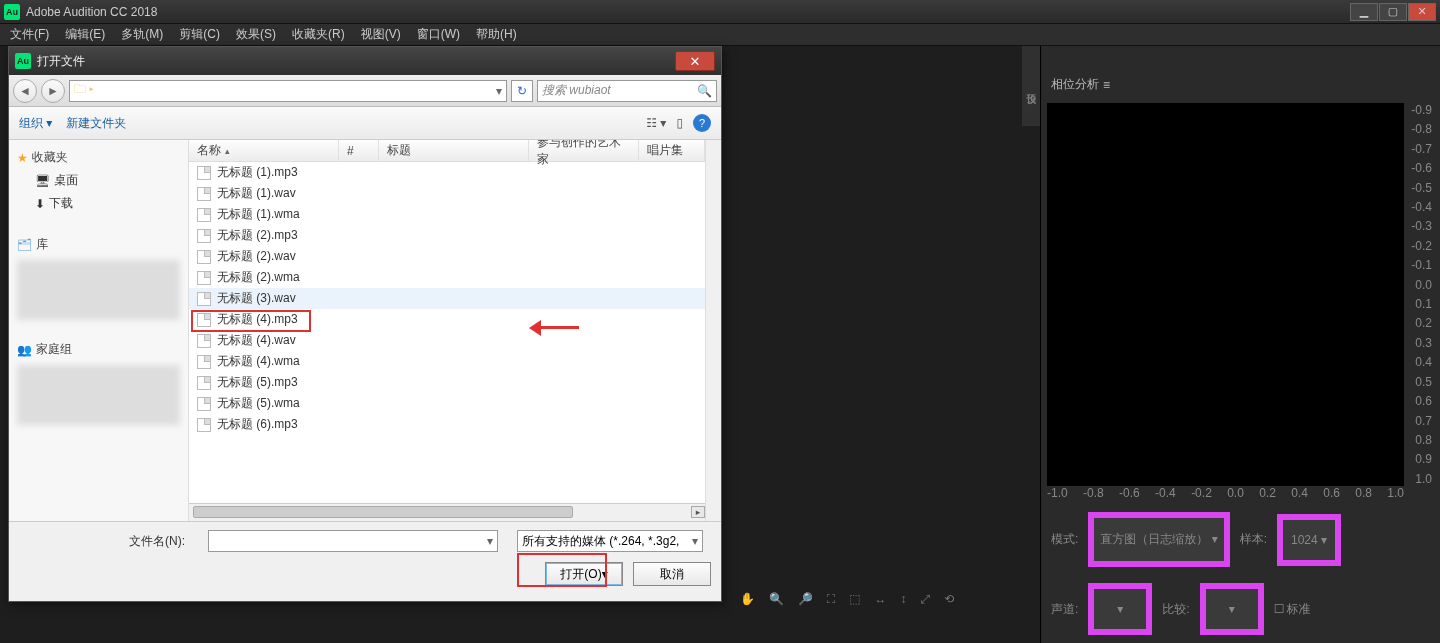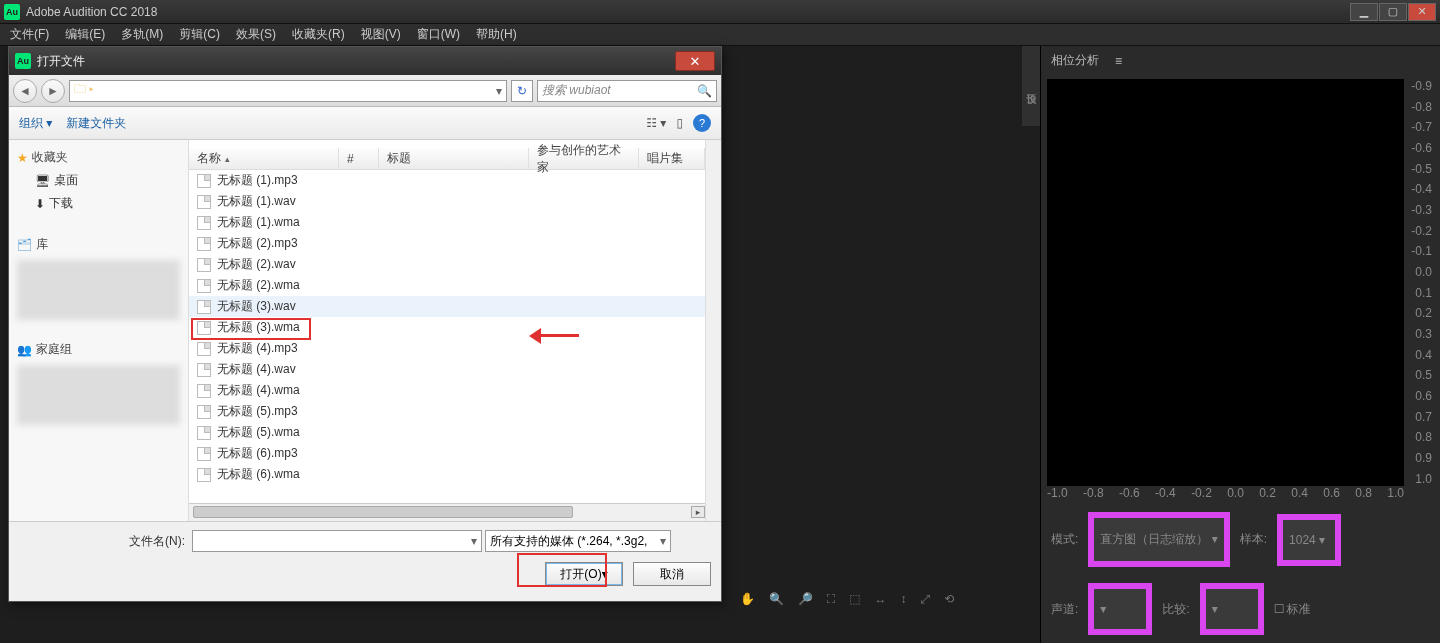--- a/index.html
+++ b/index.html
@@ -14,27 +14,27 @@
 
 
 .menubar { height: 22px; background: #2e2e2e; display: flex; align-items: center; padding: 0 2px; color: #ccc; border-bottom: 1px solid #111; }
 .menubar .menu-item { padding: 2px 8px; cursor: pointer; }
 
 
 .main-dark { position: absolute; top: 46px; left: 0; right: 0; bottom: 0; background: #1e1e1e; }
 
 
 .phase-panel { position: absolute; top: 46px; right: 0; width: 400px; bottom: 0; background: #2a2a2a; border-left: 1px solid #000; display: flex; flex-direction: column; }
-.phase-header { padding: 6px 10px; color: #bbb; display: flex; align-items: center; gap: 16px; }
+.phase-header { padding: 6px 10px; color: #bbb; display: flex; align-items: center; gap: 4px; margin-top: 24px; }
 .phase-body { flex: 1; display: flex; position: relative; margin: 4px 6px 0 6px; }
 .phase-chart { flex: 1; background: #000; position: relative; }
 .phase-yaxis { width: 30px; display: flex; flex-direction: column; justify-content: space-between; color: #888; font-size: 10px; padding: 0 2px; }
 .phase-yaxis span { text-align: right; }
 .phase-xaxis { height: 18px; display: flex; justify-content: space-between; color: #888; font-size: 10px; margin: 0 36px 0 6px; }
-.phase-controls { padding: 8px 10px; display: flex; gap: 10px; align-items: center; color: #888; flex-wrap: wrap; }
+.phase-controls { padding: 8px 10px; display: flex; gap: 10px; align-items: center; color: #888; flex-wrap: wrap; text-align: center; }
 .phase-controls .sel { background: #3a3a3a; padding: 13px 6px; border: 6px solid #d946ef; min-width: 64px; display: inline-block; }
 .phase-controls .chk { display: flex; align-items: center; gap: 2px; }
 
 
 .dark-strip { position: absolute; left: 1022px; top: 46px; width: 18px; height: 80px; background: #303030; color: #888; writing-mode: vertical-rl; display: flex; align-items: center; justify-content: center; font-size: 10px; }
 
 
 .dark-tools { position: absolute; left: 740px; top: 592px; display: flex; gap: 14px; color: #777; font-size: 14px; }
 
 
@@ -56,21 +56,21 @@
 .dlg-side { width: 180px; background: #f7f7f7; border-right: 1px solid #ddd; padding: 6px 8px; color: #333; overflow:hidden; }
 .dlg-side .group { margin-bottom: 18px; }
 .dlg-side .group-title { display: flex; align-items: center; gap: 4px; padding: 3px 0; color: #444; }
 .dlg-side .sub { padding: 3px 0 3px 18px; display:flex; align-items:center; gap:4px; }
 .icon-star { color: #f5a623; }
 .icon-folder { color: #f0c060; }
 .icon-lib { color: #5aa0d8; }
 .icon-home { color: #5aa0d8; }
 .blur { filter: blur(3px); background: #ddd; height: 60px; margin-top: 4px;}
 .dlg-list { flex:1; display:flex; flex-direction:column; }
-.list-header { height: 22px; background: linear-gradient(#fdfdfd,#ececec); border-bottom: 1px solid #ddd; display:flex; align-items:center; color:#444;margin-top:8px; }
+.list-header { height: 22px; background: linear-gradient(#fdfdfd,#ececec); border-bottom: 1px solid #ddd; display:flex; align-items:center; color:#444; }
 .list-header .col { padding: 0 8px; border-right: 1px solid #e0e0e0; height:100%; display:flex; align-items:center; }
 .col-name { width: 150px; }
 .col-num { width: 40px; }
 .col-title { width: 150px; }
 .col-artist { width: 110px; }
 .col-album { flex:1; }
 .list-rows { flex:1; overflow:hidden; position:relative; }
 .row { height: 21px; display:flex; align-items:center; padding-left: 8px; gap:6px; color:#333; }
 .row .ficon { width:14px; height:14px; border:1px solid #bbb; background:#fff; position:relative; }
 .row .ficon::after { content:""; position:absolute; top:0; right:0; width:5px; height:5px; background:#ddd; border-left:1px solid #bbb; border-bottom:1px solid #bbb; }
@@ -78,21 +78,21 @@
 .red-box { position:absolute; border: 2px solid #e03030; pointer-events:none; }
 .red-box.file { left: 2px; top: 148px; width: 120px; height: 22px; }
 .arrow-red { position:absolute; left: 340px; top: 156px; width: 50px; height: 20px; }
 .arrow-red::before { content:""; position:absolute; right:0; top:8px; width:38px; height:3px; background:#e03030; }
 .arrow-red::after { content:""; position:absolute; left:0; top:2px; border-right: 12px solid #e03030; border-top:8px solid transparent; border-bottom:8px solid transparent;}
 .list-scroll { height: 18px; background: #f0f0f0; border-top:1px solid #ccc; position:relative; }
 .list-scroll .thumb { position:absolute; left:4px; top:2px; height:12px; width:380px; background: #cdcdcd; border:1px solid #aaa; border-radius:2px;}
 .list-scroll .arr { position:absolute; top:2px; width:14px; height:12px; background:#e8e8e8; border:1px solid #aaa; display:flex; align-items:center; justify-content:center; font-size:9px; color:#555;}
 .list-scroll .arr.r { right:0;}
 .dlg-footer { height: 80px; background: #f0f0f0; border-top: 1px solid #ccc; padding: 8px 10px; display:flex; flex-direction:column; gap:10px; }
-.footer-row { display:flex; align-items:center; gap:3px; justify-content:flex-end;}
+.footer-row { display:flex; align-items:center; gap:19px; justify-content:flex-end;}
 .footer-row .lbl { color:#333; margin-right:4px; }
 .footer-row .fname { flex:1; max-width:290px; height:22px; background:#fff; border:1px solid #999; display:flex; align-items:center; }
 .footer-row .fname .drop { margin-left:auto; padding:0 4px; color:#666;}
 .footer-row .ftype { width:186px; height:22px; background:#fff; border:1px solid #999; display:flex; align-items:center; padding:0 4px; }
 .footer-row .ftype .drop { margin-left:auto; color:#666;}
 .btn { width: 78px; height: 24px; border:1px solid #888; background: linear-gradient(#fdfdfd,#e8e8e8); display:flex; align-items:center; justify-content:center; cursor:pointer; }
 .btn.primary { box-shadow: inset 0 0 0 1px #7ab8e8; }
 .red-box.openbtn { left: 508px; top: 506px; width: 90px; height: 34px; }
 .footer-btns { display:flex; gap:10px; margin-left:auto;}
 .sort-arrow { font-size:9px; color:#666; margin-left:4px;}
@@ -292,24 +292,20 @@
           <div class="row">
             <span class="ficon"></span>
             <span>无标题 (2).wma</span>
           </div>
           <div class="row selected">
             <span class="ficon"></span>
             <span>无标题 (3).wav</span>
           </div>
           <div class="row">
             <span class="ficon"></span>
-            <span>无标题 (3).wma</span>
-          </div>
-          <div class="row">
-            <span class="ficon"></span>
             <span>无标题 (4).mp3</span>
           </div>
           <div class="row">
             <span class="ficon"></span>
             <span>无标题 (4).wav</span>
           </div>
           <div class="row">
             <span class="ficon"></span>
             <span>无标题 (4).wma</span>
           </div>
@@ -317,24 +313,20 @@
             <span class="ficon"></span>
             <span>无标题 (5).mp3</span>
           </div>
           <div class="row">
             <span class="ficon"></span>
             <span>无标题 (5).wma</span>
           </div>
           <div class="row">
             <span class="ficon"></span>
             <span>无标题 (6).mp3</span>
-          </div>
-          <div class="row">
-            <span class="ficon"></span>
-            <span>无标题 (6).wma</span>
           </div>
 
       <div class="red-box file"></div>
           <div class="arrow-red"></div>
         </div>
       <div class="list-scroll">
         <div class="thumb"></div>
         <div class="arr r">▸</div>
       </div>
     </div>

